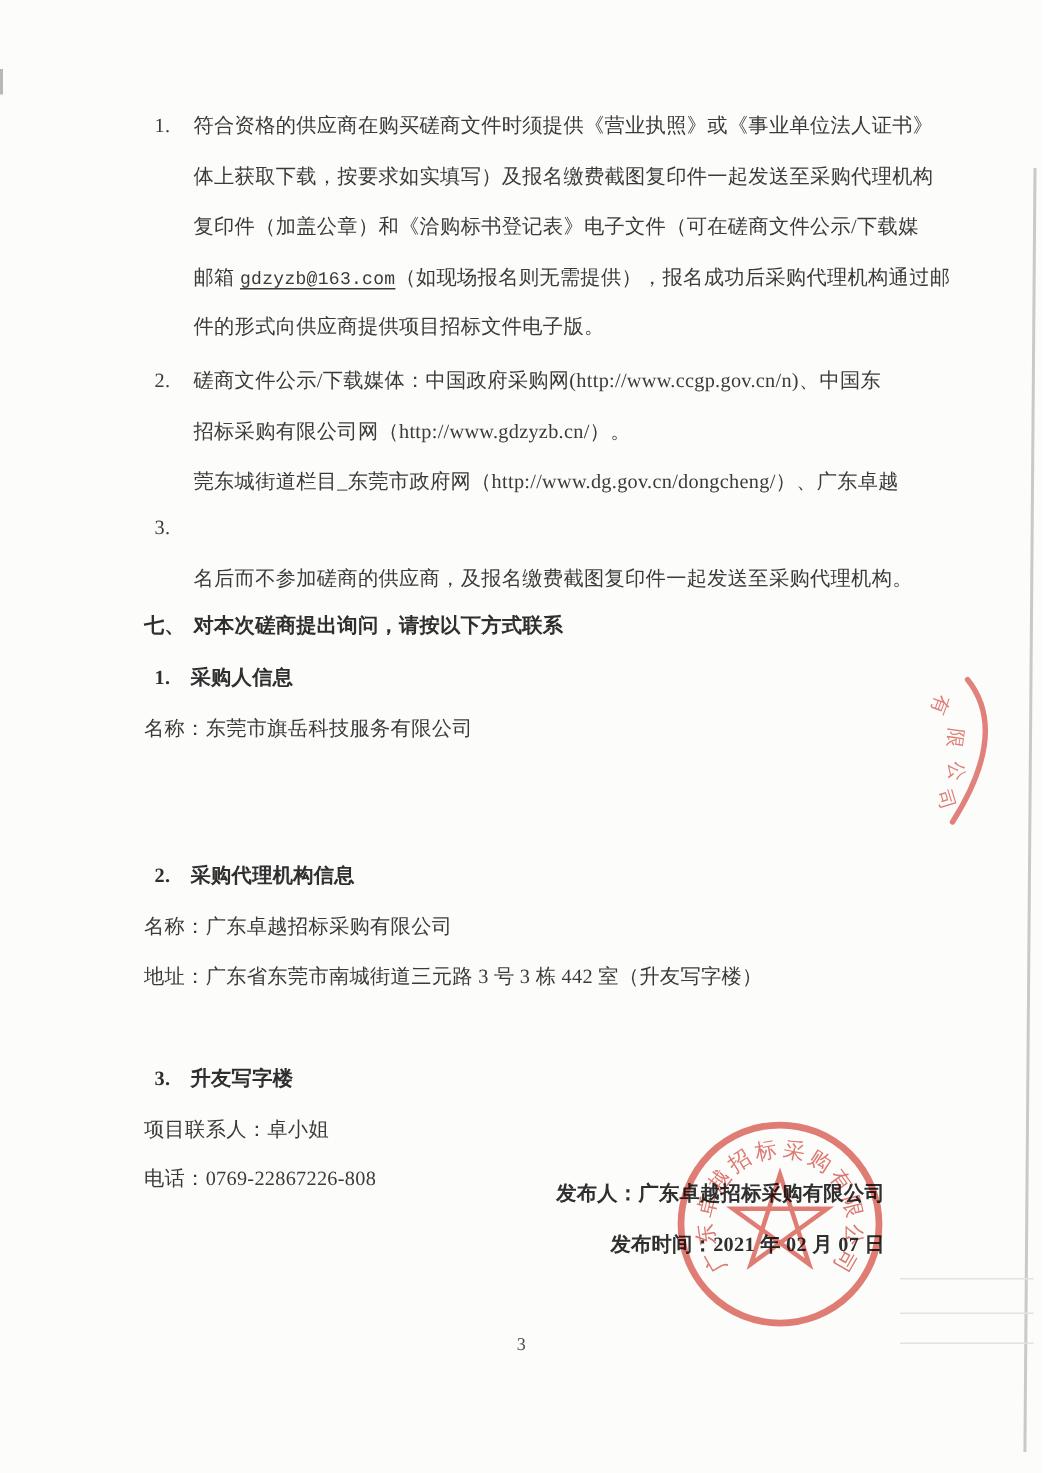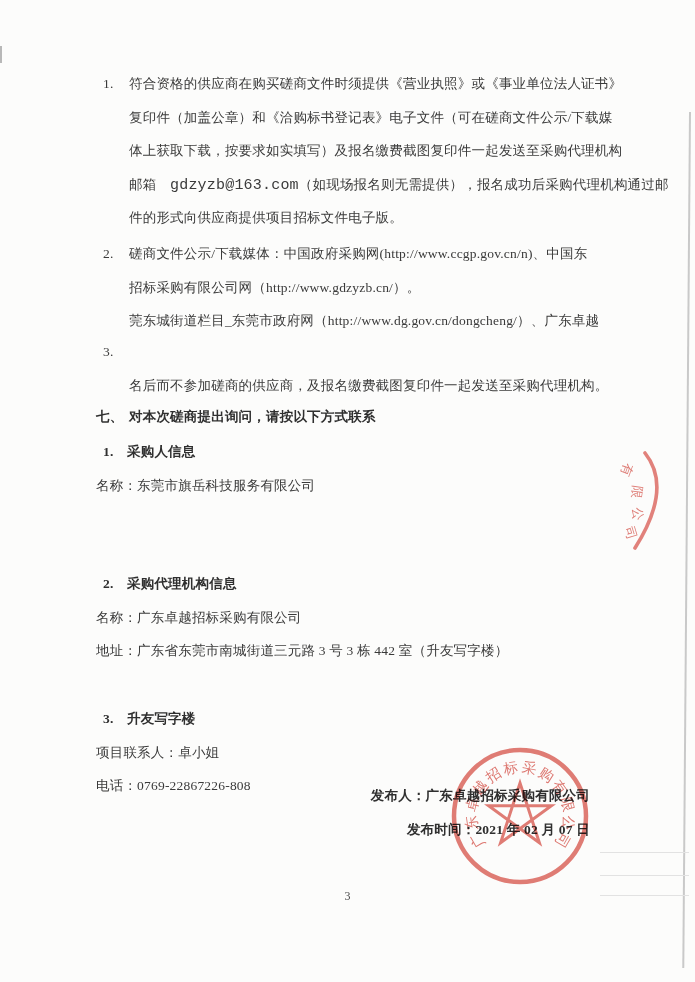--- a/index.html
+++ b/index.html
@@ -20,23 +20,23 @@
     white-space:nowrap;
     letter-spacing:0.2px;
   }
   .indent{padding-left:33px;}
   .indent-title{padding-left:31px;}
   .num{position:absolute;left:7px;}
   .num-wide{position:absolute;left:0;}
   .bold{font-weight:bold;color:#2f2f2f;}
   .email{
     font-family:"Liberation Mono","DejaVu Sans Mono",monospace;
-    font-size:15px;
+    font-size:12px;
+    text-decoration:underline;
     text-underline-offset:3px;
-    margin-left:10px;
   }
   .footer-line{text-align:right;padding-right:8px;box-sizing:border-box;}
   .page-number{
     position:absolute;left:0;right:0;top:886px;
     text-align:center;font-size:12px;color:#4a4a4a;
     height:20px;line-height:20px;
   }
   
   .seal-main{
     position:absolute;left:449px;top:745px;
@@ -76,22 +76,22 @@
 <body>
 
 <div class="page">
 
   <div class="content">
 
     <div class="block" style="top:67px">
       <div class="line indent">
         <span class="num">1.</span><span>符合资格的供应商在购买磋商文件时须提供《营业执照》或《事业单位法人证书》</span>
       </div>
+      <div class="line indent"><span>体上获取下载，按要求如实填写）及报名缴费截图复印件一起发送至采购代理机构</span></div>
       <div class="line indent"><span>复印件（加盖公章）和《洽购标书登记表》电子文件（可在磋商文件公示/下载媒</span></div>
-      <div class="line indent"><span>体上获取下载，按要求如实填写）及报名缴费截图复印件一起发送至采购代理机构</span></div>
       <div class="line indent">
         <span>邮箱 </span><span class="email">gdzyzb@163.com</span><span>（如现场报名则无需提供），报名成功后采购代理机构通过邮</span>
       </div>
       <div class="line indent"><span>件的形式向供应商提供项目招标文件电子版。</span></div>
     </div>
 
     <div class="block" style="top:237px">
       <div class="line indent">
         <span class="num">2.</span><span>磋商文件公示/下载媒体：中国政府采购网(http://www.ccgp.gov.cn/n)、中国东</span>
       </div>

